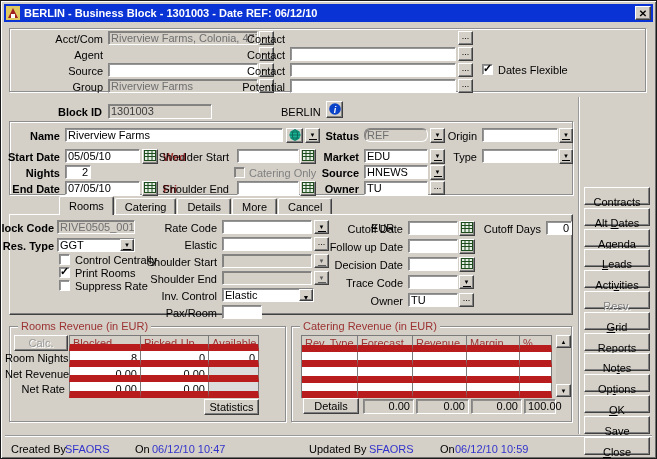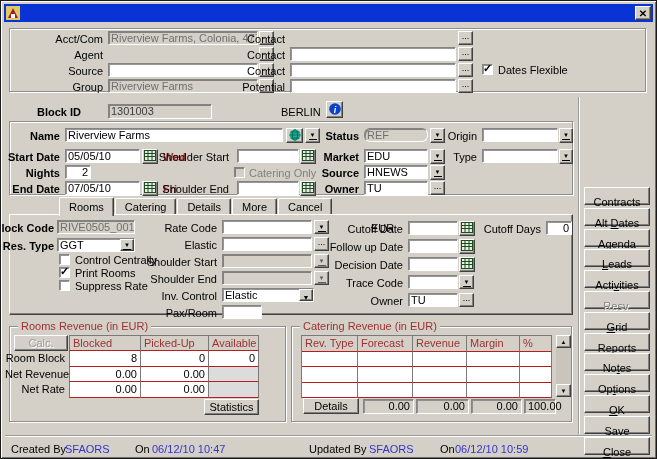--- a/index.html
+++ b/index.html
@@ -27,33 +27,33 @@
   .mini.ellipsis::after{content:"...";font-size:9px;letter-spacing:0;position:relative;top:-3px;}
   .dd::after{content:"▼";display:block;font-size:6px;line-height:7px;width:8px;margin:1px auto 0;border-bottom:1px solid #000;}
   .dd.flat::after{color:#5c5c5c;border-bottom-color:#5c5c5c;}
   .combo-dd::after{content:"▼";font-size:7px;line-height:11px;}
   .cb{position:absolute;width:11px;height:11px;background:#fff;border:1px solid;border-color:#848484 #fff #fff #848484;
     box-shadow:inset 1px 1px 0 rgba(64,64,64,.55);}
   .cb.checked::after{content:"✓";position:absolute;left:0px;top:-3px;font-size:11px;font-weight:bold;}
   .cb.disab{background:#d4d0c8;}
   .gb{position:absolute;border:1px solid #8e8e8e;box-shadow:inset 1px 1px 0 #fff,1px 1px 0 #fff;}
   .legend{position:absolute;top:-7px;left:8px;background:#d4d0c8;padding:0 3px;line-height:13px;}
-  .tabs{position:absolute;left:10px;top:196px;display:flex;align-items:center;height:18px;padding-left:48px;}
+  .tabs{position:absolute;left:10px;top:196px;display:flex;align-items:flex-end;height:18px;padding-left:48px;}
   .tab{background:#d4d0c8;border:1px solid;border-color:#fff #404040 #d4d0c8 #fff;border-bottom:none;
     border-top-left-radius:2px;border-top-right-radius:2px;padding:2px 9px 1px;height:17px;margin-right:1px;box-shadow:inset -1px 0 0 #808080;}
   .tab.active{height:19px;font-weight:normal;position:relative;z-index:3;padding-top:3px;}
   .tabpanel{position:absolute;left:8px;top:213px;width:564px;height:101px;background:#d4d0c8;
     border:1px solid;border-color:#fff #404040 #404040 #fff;box-shadow:inset -1px -1px 0 #808080;}
   .th{background:#d4d0c8;color:#9b3131;padding:1px 3px;line-height:13px;overflow:hidden;white-space:nowrap;}
   .td{background:#fff;text-align:right;padding:1px 3px;line-height:13px;overflow:hidden;}
   .td.off{background:#dcdcdc;}
   .rl{background:transparent;text-align:right;padding:1px 4px 0 0;line-height:13px;white-space:nowrap;}
   .grid{position:absolute;display:grid;}
   .bordered{border-left:1px solid #7a7a7a;border-top:1px solid #7a7a7a;}
-  .cellb{border-right:1px solid #7a7a7a;border-bottom:1px solid #b91c1c;}
+  .cellb{border-right:1px solid #7a7a7a;border-bottom:7px solid #b91c1c;}
   .sbtn{width:66px;height:16px;background:#d4d0c8;border:1px solid;border-color:#fff #404040 #404040 #fff;
     box-shadow:inset -1px -1px 0 #808080;font-size:11px;text-align:center;padding:8px;cursor:default;color:#000;font-family:"Liberation Sans",sans-serif;}
   .sbtn.disabled{color:#808080;text-shadow:1px 1px 0 #fff;}
   .pushbtn{height:16px;background:#d4d0c8;border:1px solid;border-color:#fff #404040 #404040 #fff;
     box-shadow:inset -1px -1px 0 #808080;font-size:11px;text-align:center;padding:0 4px;cursor:default;color:#000;font-family:"Liberation Sans",sans-serif;}
   .pushbtn.disabled{color:#9a9a9a;text-shadow:1px 1px 0 #fff;}
   .total{position:absolute;height:15px;background:#d4d0c8;border:1px solid;border-color:#848484 #fff #fff #848484;
     box-shadow:inset 1px 1px 0 rgba(64,64,64,.45);text-align:right;padding:0 3px;line-height:13px;}
   .vsep{position:absolute;width:2px;border-left:1px solid #9a9a9a;border-right:1px solid #fff;}
   .hsep{position:absolute;height:2px;border-top:1px solid #9a9a9a;border-bottom:1px solid #fff;}
@@ -68,20 +68,21 @@
 <div class="window">
 
   <div class="titlebar">
     <span style="display:inline-block;width:14px;height:14px;">
       <svg width="14" height="14">
           <rect width="14" height="14" fill="#e0c860"></rect>
           <path d="M2 12 L7 2 L12 12 Z" fill="#a02020"></path>
           <rect x="5" y="8" width="4" height="4" fill="#fff"></rect>
         </svg>
     </span>
+    <span class="title-text">BERLIN - Business Block - 1301003 - Date REF: 06/12/10</span>
     <button class="title-close"><span>✕</span></button>
   </div>
 
   <div class="gb" style="left:8px;top:27px;width:637px;height:64px;"></div>
 
   <span class="lbl" style="top:31px;right:553px;">Acct/Com</span>
   <span class="fld dis" style="left:107px;top:30px;width:150px;">Riverview Farms, Colonia, 477 550-38</span>
   <button class="btn3d mini ellipsis" style="left:258px;top:30px;"></button>
   <span class="lbl" style="top:31px;right:371px;">Contact</span>
   <button class="btn3d mini ellipsis" style="left:457px;top:30px;"></button>
@@ -101,21 +102,21 @@
   <span class="cb checked" style="left:481px;top:63px;"></span>
   <span class="lblL" style="left:497px;top:62px;">Dates Flexible</span>
 
   <span class="lbl" style="top:79px;right:553px;">Group</span>
   <span class="fld dis" style="left:107px;top:78px;width:150px;">Riverview Farms</span>
   <button class="btn3d mini ellipsis" style="left:258px;top:78px;"></button>
   <span class="lbl" style="top:79px;right:371px;">Potential</span>
   <span class="fld" style="left:289px;top:78px;width:166px;"></span>
   <button class="btn3d mini ellipsis" style="left:457px;top:78px;"></button>
 
-  <span class="lbl b" style="top:104px;right:575px;">Block ID</span>
+  <span class="lbl b" style="top:104px;right:554px;">Block ID</span>
   <span class="fld dis" style="left:107px;top:103px;width:104px;height:15px;color:#3d3d3d;">1301003</span>
   <span class="lblL" style="left:280px;top:104px;">BERLIN</span>
   <button class="btn3d" style="left:325px;top:100px;width:17px;height:17px;"><span><svg width="12" height="12" style="margin-top:1px;">
           <circle cx="6" cy="6" r="5.8" fill="#0a42c8"></circle>
           <text x="6" y="9.5" font-size="9" fill="#ffffff" text-anchor="middle" font-weight="bold" font-style="italic">i</text>
         </svg></span></button>
 
   <div class="gb" style="left:8px;top:120px;width:564px;height:74px;"></div>
 
   <span class="lbl b" style="top:128px;right:596px;">Name</span>
@@ -258,21 +259,21 @@
 
   <div class="gb" style="left:8px;top:325px;width:277px;height:96px;">
     <span class="legend maroon">Rooms Revenue (in EUR)</span>
   </div>
   <button class="pushbtn disabled" style="position:absolute;left:13px;top:334px;width:54px;">Calc.</button>
   <div class="grid" id="rr-grid" style="left:4px;top:334px;grid-template-columns:64px 72px 68px 50px;grid-template-rows:16px 15.5px 15.5px 15.5px;">
       <div class="rl"></div>
       <div class="th cellb" style="border-top: 1px solid rgb(122, 122, 122); border-left: 1px solid rgb(122, 122, 122);">Blocked</div>
       <div class="th cellb" style="border-top: 1px solid rgb(122, 122, 122);">Picked-Up</div>
       <div class="th cellb" style="border-top: 1px solid rgb(122, 122, 122);">Available</div>
-      <div class="rl">Room Block</div>
+      <div class="rl">Room Nights</div>
       <div class="td cellb" style="border-left: 1px solid rgb(122, 122, 122);">8</div>
       <div class="td cellb">0</div>
       <div class="td cellb">0</div>
       <div class="rl">Net Revenue</div>
       <div class="td cellb" style="border-left: 1px solid rgb(122, 122, 122);">0.00</div>
       <div class="td cellb">0.00</div>
       <div class="td cellb off"></div>
       <div class="rl">Net Rate</div>
       <div class="td cellb" style="border-left: 1px solid rgb(122, 122, 122);">0.00</div>
       <div class="td cellb">0.00</div>

